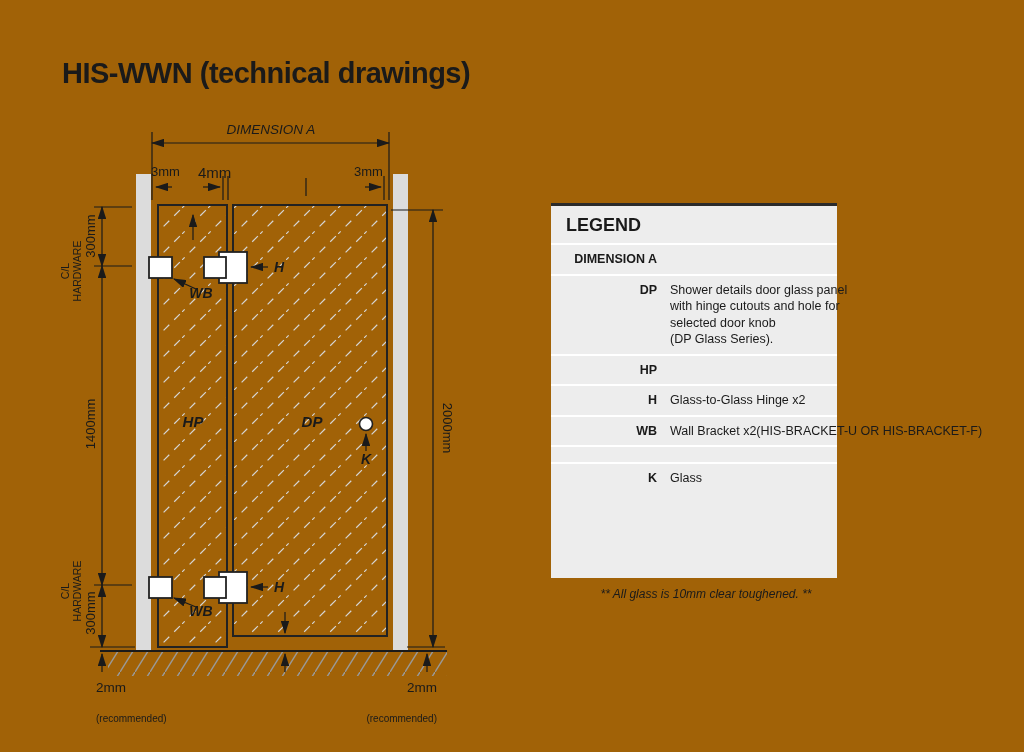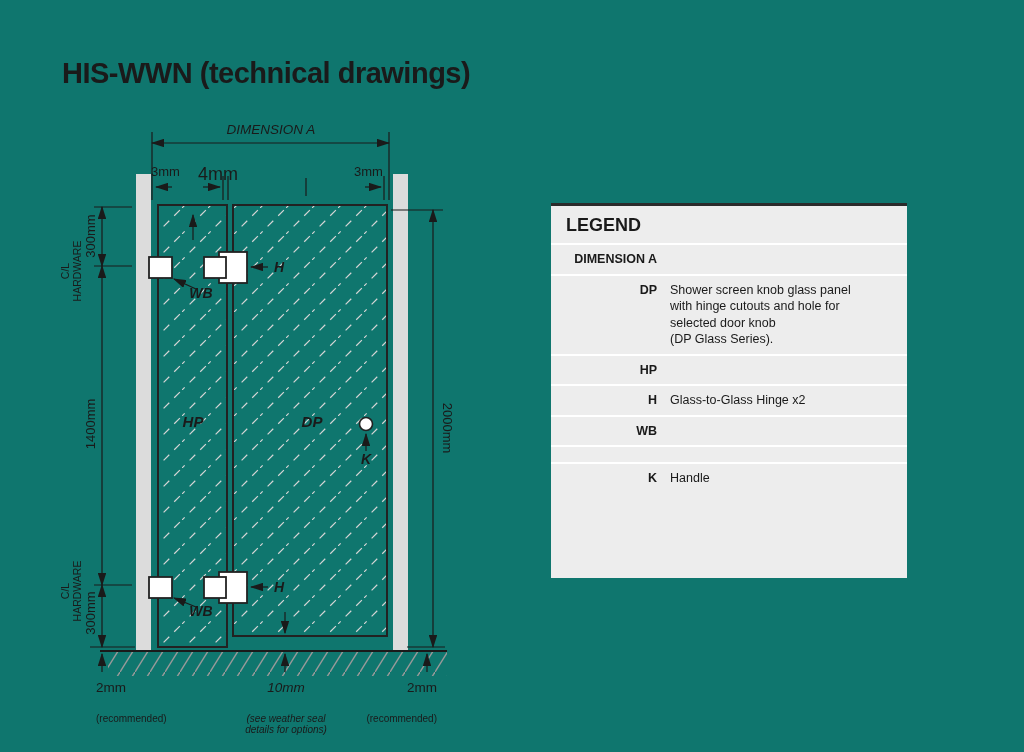--- a/index.html
+++ b/index.html
@@ -3,35 +3,35 @@
 <meta charset="utf-8">
 <style>
   :root{
     --line:#1a1a1a;
     --wall:#dcdcdc;
     --legend-bg:#ededed;
   }
   *{margin:0;padding:0;box-sizing:border-box;}
   body{background:#fff;width:1024px;height:752px;position:relative;overflow:hidden;
        font-family:"Liberation Sans",sans-serif;color:var(--line);}
-  .page{position:absolute;inset:0;background:#0f766e;}
+  .page{position:absolute;inset:0;background:#a16207;}
   .page-title{position:absolute;left:62px;top:57px;font-size:29px;font-weight:bold;letter-spacing:-0.5px;}
 
   .drawing{position:absolute;inset:0;}
   svg{position:absolute;left:0;top:0;}
   .ln{stroke:var(--line);stroke-width:1.2;fill:none;}
   .glass-edge{stroke:#222;stroke-width:2;}
   .hw{fill:#fff;stroke:#222;stroke-width:1.8;}
   .wallr{fill:var(--wall);stroke:none;}
   .arrhead{fill:var(--line);}
 
   .lbl{position:absolute;color:var(--line);white-space:pre-line;}
   .dim-a{left:271px;top:122px;transform:translateX(-50%);font-style:italic;font-size:13.5px;}
   .gap-l{left:151px;top:164px;font-size:13px;}
-  .gap-m{left:198px;top:164px;font-size:18px;}
+  .gap-m{left:198px;top:164px;font-size:15px;}
   .gap-r{left:354px;top:164px;font-size:13px;}
   .rotl{transform:translate(-50%,-50%) rotate(-90deg);text-align:center;}
   .rotr{transform:translate(-50%,-50%) rotate(90deg);text-align:center;}
   .cl-top{left:71px;top:271px;font-size:10.5px;line-height:1.15;}
   .cl-bot{left:71px;top:591px;font-size:10.5px;line-height:1.15;}
   .d300t{left:90px;top:236px;font-size:13px;}
   .d1400{left:90px;top:424px;font-size:13px;}
   .d300b{left:90px;top:613px;font-size:13px;}
   .d2000{left:447px;top:428px;font-size:13px;}
   .part{font-weight:bold;font-style:italic;transform:translate(-50%,-50%);}
@@ -41,21 +41,21 @@
   .h-top-l{left:279px;top:267px;font-size:14px;}
   .h-bot-l{left:279px;top:587px;font-size:14px;}
   .wb-top-l{left:201px;top:293px;font-size:14px;}
   .wb-bot-l{left:201px;top:611px;font-size:14px;}
   .blk{font-size:13.5px;line-height:1.2;}
   .blk .note{font-size:10px;line-height:1.15;font-weight:normal;}
   .b2l{left:96px;top:664px;text-align:left;}
   .b10{left:216px;top:664px;width:140px;text-align:center;font-style:italic;}
   .b2r{left:337px;top:664px;width:100px;text-align:right;}
 
-  .legend{position:absolute;left:551px;top:203px;width:356px;height:375px;
+  .legend{position:absolute;left:551px;top:203px;width:286px;height:375px;
           background:var(--legend-bg);border-top:3px solid #2b2b2b;}
   .legend-title{font-size:18px;font-weight:bold;padding:9px 0 7px 15px;}
   .legend-row{display:grid;grid-template-columns:106px 1fr;column-gap:13px;
               padding:6px 0;border-top:2px solid #ffffff;font-size:12.5px;line-height:1.32;}
   .legend-row.empty{min-height:17px;}
   .legend-row .term{text-align:right;font-weight:bold;}
   .legend-row .desc{white-space:pre;}
   .footnote{position:absolute;left:551px;top:587px;width:310px;text-align:center;
             font-style:italic;font-size:12px;}
 </style>
@@ -174,58 +174,55 @@
     <div class="lbl part k-l">K</div>
     <div class="lbl part h-top-l">H</div>
     <div class="lbl part h-bot-l">H</div>
     <div class="lbl part wb-top-l">WB</div>
     <div class="lbl part wb-bot-l">WB</div>
 
     <div class="lbl blk b2l">
       <div>2mm</div>
       <div class="note">(recommended)</div>
     </div>
-    <div class="lbl blk b10">
-      <div>10mm</div>
-      <div class="note">(see weather seal
-details for options)</div>
-    </div>
     <div class="lbl blk b2r">
       <div>2mm</div>
       <div class="note">(recommended)</div>
     </div>
   </div>
 
   <div class="legend">
     <div class="legend-title">LEGEND</div>
     <div id="legend-rows">
         <div class="legend-row">
           <div class="term">DIMENSION A</div>
         </div>
         <div class="legend-row">
           <div class="term">DP</div>
-          <div class="desc">Shower screen knob glass panel
+          <div class="desc">Shower details door glass panel
 with hinge cutouts and hole for
 selected door knob
 (DP Glass Series).</div>
         </div>
         <div class="legend-row">
           <div class="term">HP</div>
         </div>
         <div class="legend-row">
           <div class="term">H</div>
           <div class="desc">Glass-to-Glass Hinge x2</div>
         </div>
         <div class="legend-row">
           <div class="term">WB</div>
+          <div class="desc">Wall Bracket x2(HIS-BRACKET-U OR HIS-BRACKET-F)</div>
         </div>
         <div class="legend-row empty">
           <div class="term"></div>
           <div class="desc"></div>
         </div>
         <div class="legend-row">
           <div class="term">K</div>
-          <div class="desc">Handle</div>
+          <div class="desc">Glass</div>
         </div>
       </div>
   </div>
+  <div class="footnote">** All glass is 10mm clear toughened. **</div>
 
 </div>
 
 </body></html>

